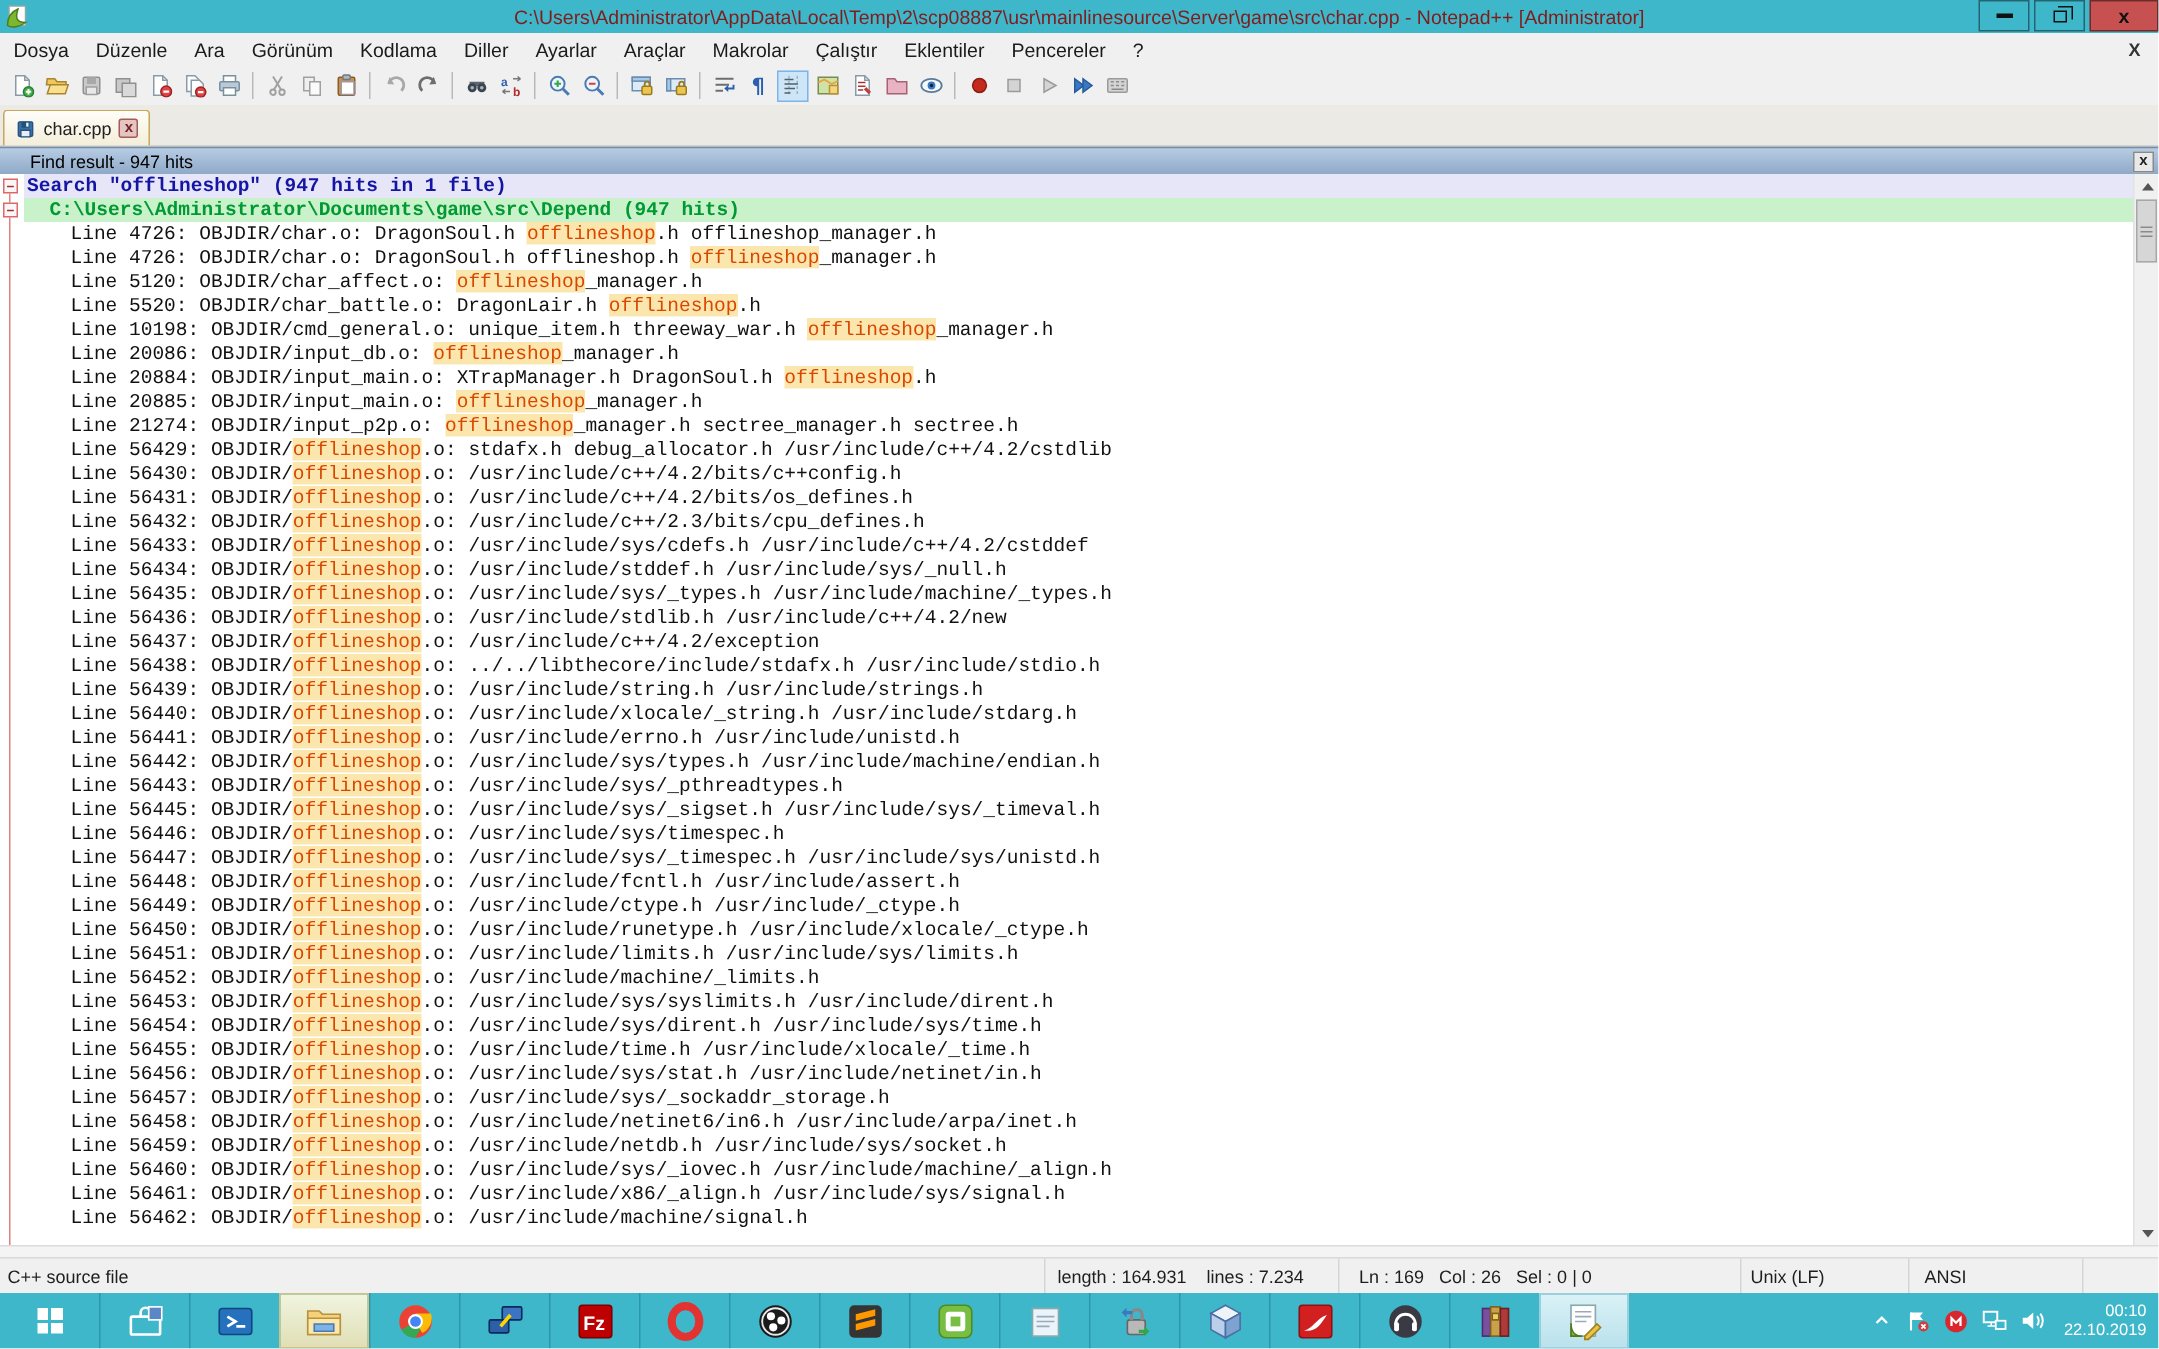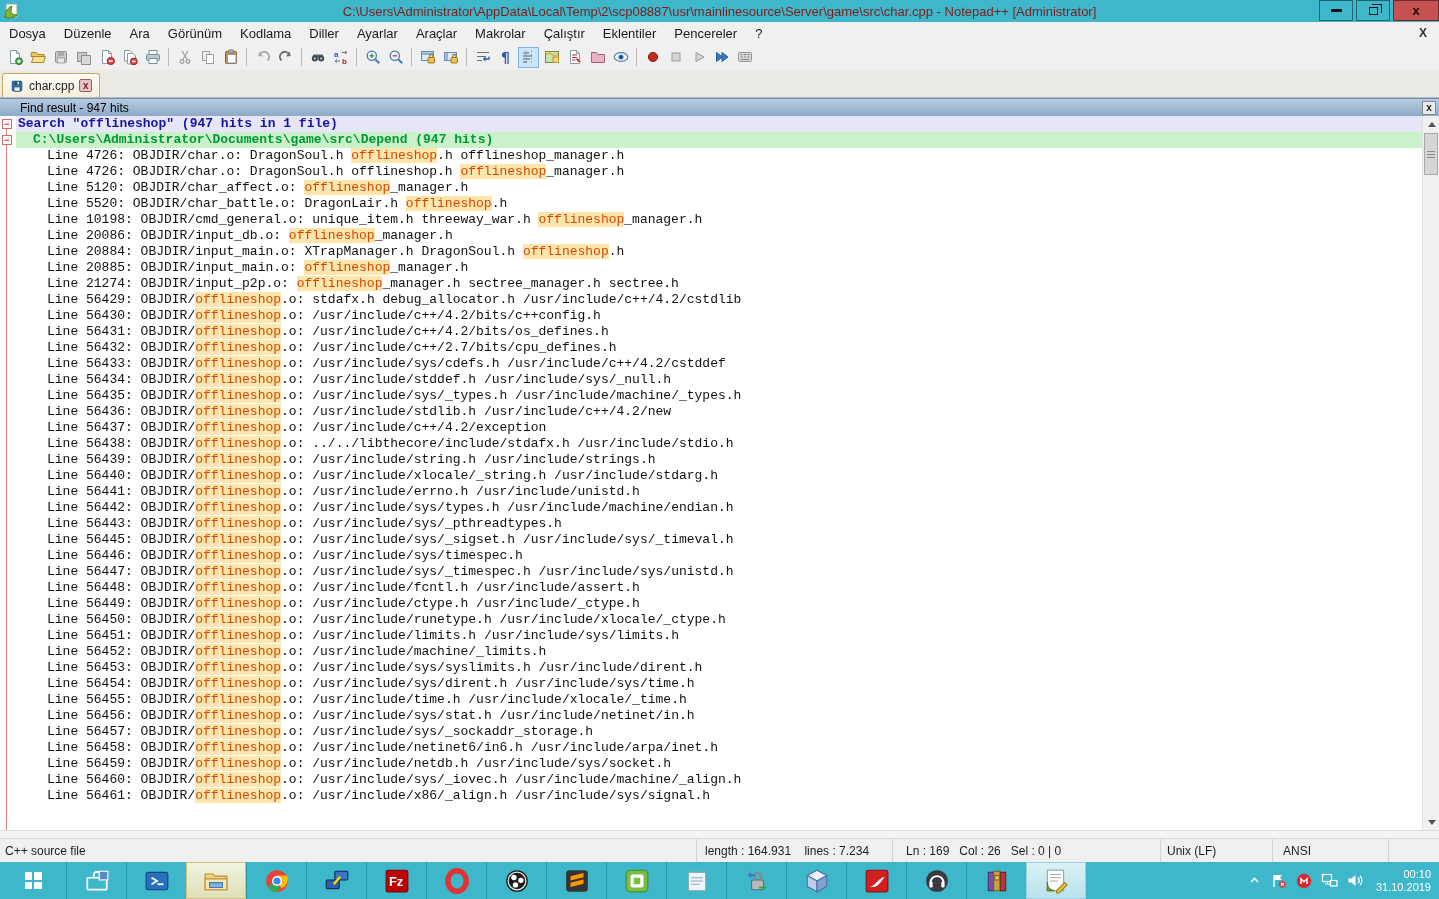--- a/index.html
+++ b/index.html
@@ -369,21 +369,21 @@
       <div class="row"><span>Line 5120: OBJDIR/char_affect.o: </span><span class="match">offlineshop</span><span>_manager.h</span></div>
       <div class="row"><span>Line 5520: OBJDIR/char_battle.o: DragonLair.h </span><span class="match">offlineshop</span><span>.h</span></div>
       <div class="row"><span>Line 10198: OBJDIR/cmd_general.o: unique_item.h threeway_war.h </span><span class="match">offlineshop</span><span>_manager.h</span></div>
       <div class="row"><span>Line 20086: OBJDIR/input_db.o: </span><span class="match">offlineshop</span><span>_manager.h</span></div>
       <div class="row"><span>Line 20884: OBJDIR/input_main.o: XTrapManager.h DragonSoul.h </span><span class="match">offlineshop</span><span>.h</span></div>
       <div class="row"><span>Line 20885: OBJDIR/input_main.o: </span><span class="match">offlineshop</span><span>_manager.h</span></div>
       <div class="row"><span>Line 21274: OBJDIR/input_p2p.o: </span><span class="match">offlineshop</span><span>_manager.h sectree_manager.h sectree.h</span></div>
       <div class="row"><span>Line 56429: OBJDIR/</span><span class="match">offlineshop</span><span>.o: stdafx.h debug_allocator.h /usr/include/c++/4.2/cstdlib</span></div>
       <div class="row"><span>Line 56430: OBJDIR/</span><span class="match">offlineshop</span><span>.o: /usr/include/c++/4.2/bits/c++config.h</span></div>
       <div class="row"><span>Line 56431: OBJDIR/</span><span class="match">offlineshop</span><span>.o: /usr/include/c++/4.2/bits/os_defines.h</span></div>
-      <div class="row"><span>Line 56432: OBJDIR/</span><span class="match">offlineshop</span><span>.o: /usr/include/c++/2.7/bits/cpu_defines.h</span></div>
+      <div class="row"><span>Line 56432: OBJDIR/</span><span class="match">offlineshop</span><span>.o: /usr/include/c++/2.3/bits/cpu_defines.h</span></div>
       <div class="row"><span>Line 56433: OBJDIR/</span><span class="match">offlineshop</span><span>.o: /usr/include/sys/cdefs.h /usr/include/c++/4.2/cstddef</span></div>
       <div class="row"><span>Line 56434: OBJDIR/</span><span class="match">offlineshop</span><span>.o: /usr/include/stddef.h /usr/include/sys/_null.h</span></div>
       <div class="row"><span>Line 56435: OBJDIR/</span><span class="match">offlineshop</span><span>.o: /usr/include/sys/_types.h /usr/include/machine/_types.h</span></div>
       <div class="row"><span>Line 56436: OBJDIR/</span><span class="match">offlineshop</span><span>.o: /usr/include/stdlib.h /usr/include/c++/4.2/new</span></div>
       <div class="row"><span>Line 56437: OBJDIR/</span><span class="match">offlineshop</span><span>.o: /usr/include/c++/4.2/exception</span></div>
       <div class="row"><span>Line 56438: OBJDIR/</span><span class="match">offlineshop</span><span>.o: ../../libthecore/include/stdafx.h /usr/include/stdio.h</span></div>
       <div class="row"><span>Line 56439: OBJDIR/</span><span class="match">offlineshop</span><span>.o: /usr/include/string.h /usr/include/strings.h</span></div>
       <div class="row"><span>Line 56440: OBJDIR/</span><span class="match">offlineshop</span><span>.o: /usr/include/xlocale/_string.h /usr/include/stdarg.h</span></div>
       <div class="row"><span>Line 56441: OBJDIR/</span><span class="match">offlineshop</span><span>.o: /usr/include/errno.h /usr/include/unistd.h</span></div>
       <div class="row"><span>Line 56442: OBJDIR/</span><span class="match">offlineshop</span><span>.o: /usr/include/sys/types.h /usr/include/machine/endian.h</span></div>
@@ -398,20 +398,21 @@
       <div class="row"><span>Line 56452: OBJDIR/</span><span class="match">offlineshop</span><span>.o: /usr/include/machine/_limits.h</span></div>
       <div class="row"><span>Line 56453: OBJDIR/</span><span class="match">offlineshop</span><span>.o: /usr/include/sys/syslimits.h /usr/include/dirent.h</span></div>
       <div class="row"><span>Line 56454: OBJDIR/</span><span class="match">offlineshop</span><span>.o: /usr/include/sys/dirent.h /usr/include/sys/time.h</span></div>
       <div class="row"><span>Line 56455: OBJDIR/</span><span class="match">offlineshop</span><span>.o: /usr/include/time.h /usr/include/xlocale/_time.h</span></div>
       <div class="row"><span>Line 56456: OBJDIR/</span><span class="match">offlineshop</span><span>.o: /usr/include/sys/stat.h /usr/include/netinet/in.h</span></div>
       <div class="row"><span>Line 56457: OBJDIR/</span><span class="match">offlineshop</span><span>.o: /usr/include/sys/_sockaddr_storage.h</span></div>
       <div class="row"><span>Line 56458: OBJDIR/</span><span class="match">offlineshop</span><span>.o: /usr/include/netinet6/in6.h /usr/include/arpa/inet.h</span></div>
       <div class="row"><span>Line 56459: OBJDIR/</span><span class="match">offlineshop</span><span>.o: /usr/include/netdb.h /usr/include/sys/socket.h</span></div>
       <div class="row"><span>Line 56460: OBJDIR/</span><span class="match">offlineshop</span><span>.o: /usr/include/sys/_iovec.h /usr/include/machine/_align.h</span></div>
       <div class="row"><span>Line 56461: OBJDIR/</span><span class="match">offlineshop</span><span>.o: /usr/include/x86/_align.h /usr/include/sys/signal.h</span></div>
+      <div class="row"><span>Line 56462: OBJDIR/</span><span class="match">offlineshop</span><span>.o: /usr/include/machine/signal.h</span></div>
     </div>
   <div class="vscroll">
     <div class="sb-btn up">
         <span class="tri-up"></span>
       </div>
     <div class="sb-thumb">
         <i></i>
         <i></i>
         <i></i>
       </div>
@@ -582,16 +583,16 @@
       <rect x="1.5" y="1.5" width="9" height="7" fill="none" stroke="#fff" stroke-width="1.3"></rect>
         <path d="M4 11h5M6.5 8.5V11" stroke="#fff"></path>
       <rect x="9.5" y="7.5" width="6.5" height="5.5" fill="#3eb7ca" stroke="#fff" stroke-width="1.2"></rect>
     </svg>
     <svg width="17" height="15" viewBox="0 0 17 15">
       <path d="M1.5 5.5h3l4-3.5v11l-4-3.5h-3z" fill="#fff"></path>
       <path d="M11 4.5a4.5 4.5 0 0 1 0 6M13.2 2.8a7.5 7.5 0 0 1 0 9.4" stroke="#fff" stroke-width="1.3" fill="none"></path>
     </svg>
     <div class="clock">
       <div>00:10</div>
-      <div>31.10.2019</div>
+      <div>22.10.2019</div>
     </div>
   </div>
 </div>
 
 </body></html>

